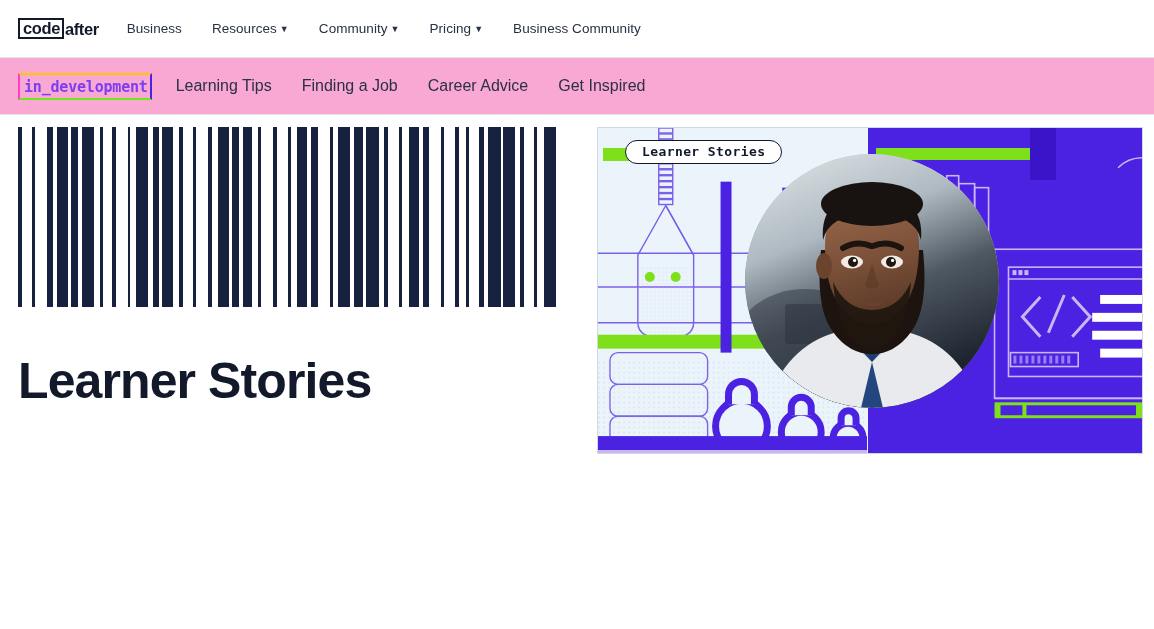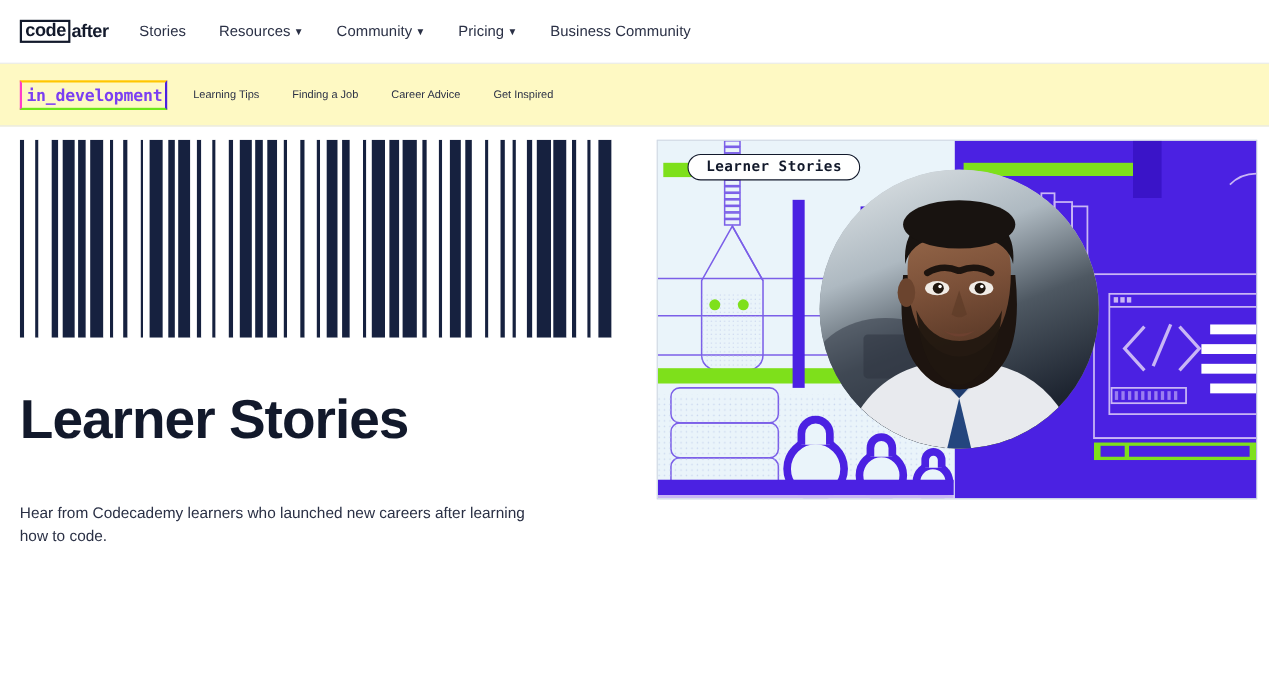--- a/index.html
+++ b/index.html
@@ -57,39 +57,39 @@
   .nav-item .caret { font-size: 9px; margin-left: 3px; position: relative; top: -1px; }
 
   
   .subnav {
     height: 57px;
     display: flex;
     align-items: center;
     padding-left: 18px;
     padding-right: 16px;
     border-bottom: 1px solid #e4e6ea;
-    background: #fef9c3;
+    background: #f9a8d4;
   }
   .brandtag {
     font-family: "DejaVu Sans Mono", monospace;
     font-size: 15px;
     font-weight: 700;
     color: #7b3ff2;
     padding: 3px 2px 2px 4px;
     border-top: 2px solid #ffc700;
     border-left: 2px solid #ff3dc8;
     border-bottom: 2px solid #6de817;
     border-right: 2px solid #4b21e2;
     letter-spacing: -0.2px;
     margin-right: 24px;
     cursor: pointer;
     white-space: nowrap;
   }
   .subnav-item {
-    font-size: 10px;
+    font-size: 16px;
     color: #2a3045;
     margin-right: 30px;
     cursor: pointer;
     white-space: nowrap;
   }
   .subnav-right {
     margin-left: auto;
     display: flex;
     align-items: center;
     gap: 16px;
@@ -238,21 +238,21 @@
 </style>
 </head>
 <body>
 
 <div class="topnav">
   <div class="logo">
     <span class="logo-box">code</span>
       <span class="logo-tail">after</span>
   </div>
   <div class="nav-items">
-    <div class="nav-item"><span>Stories</span></div>
+    <div class="nav-item"><span>Business</span></div>
     <div class="nav-item"><span>Resources</span><span class="caret">▼</span></div>
     <div class="nav-item"><span>Community</span><span class="caret">▼</span></div>
     <div class="nav-item"><span>Pricing</span><span class="caret">▼</span></div>
     <div class="nav-item"><span>Business Community</span></div>
   </div>
 </div>
 
 <div class="subnav">
   <div class="brandtag">in_development</div>
   <div class="subnav-item">Learning Tips</div>
@@ -341,21 +341,20 @@
         <div class="bar" style="width: 2.04604%;"></div>
         <div class="gap" style="width: 1.02302%;"></div>
         <div class="bar" style="width: 0.767263%;"></div>
         <div class="gap" style="width: 1.79028%;"></div>
         <div class="bar" style="width: 0.511509%;"></div>
         <div class="gap" style="width: 1.27877%;"></div>
         <div class="bar" style="width: 2.30179%;"></div>
         <div class="gap" style="width: 0.767263%;"></div>
       </div>
     <h1 class="page-title">Learner Stories</h1>
-    <p class="page-sub">Hear from Codecademy learners who launched new careers after learning how to code.</p>
   </div>
 
   <div class="col-right">
 
     <div class="hero-card">
       <div class="hero-left"></div>
       <div class="hero-right"></div>
 
       <svg class="hero-svg" viewBox="0 0 546 327" preserveAspectRatio="none">
 

